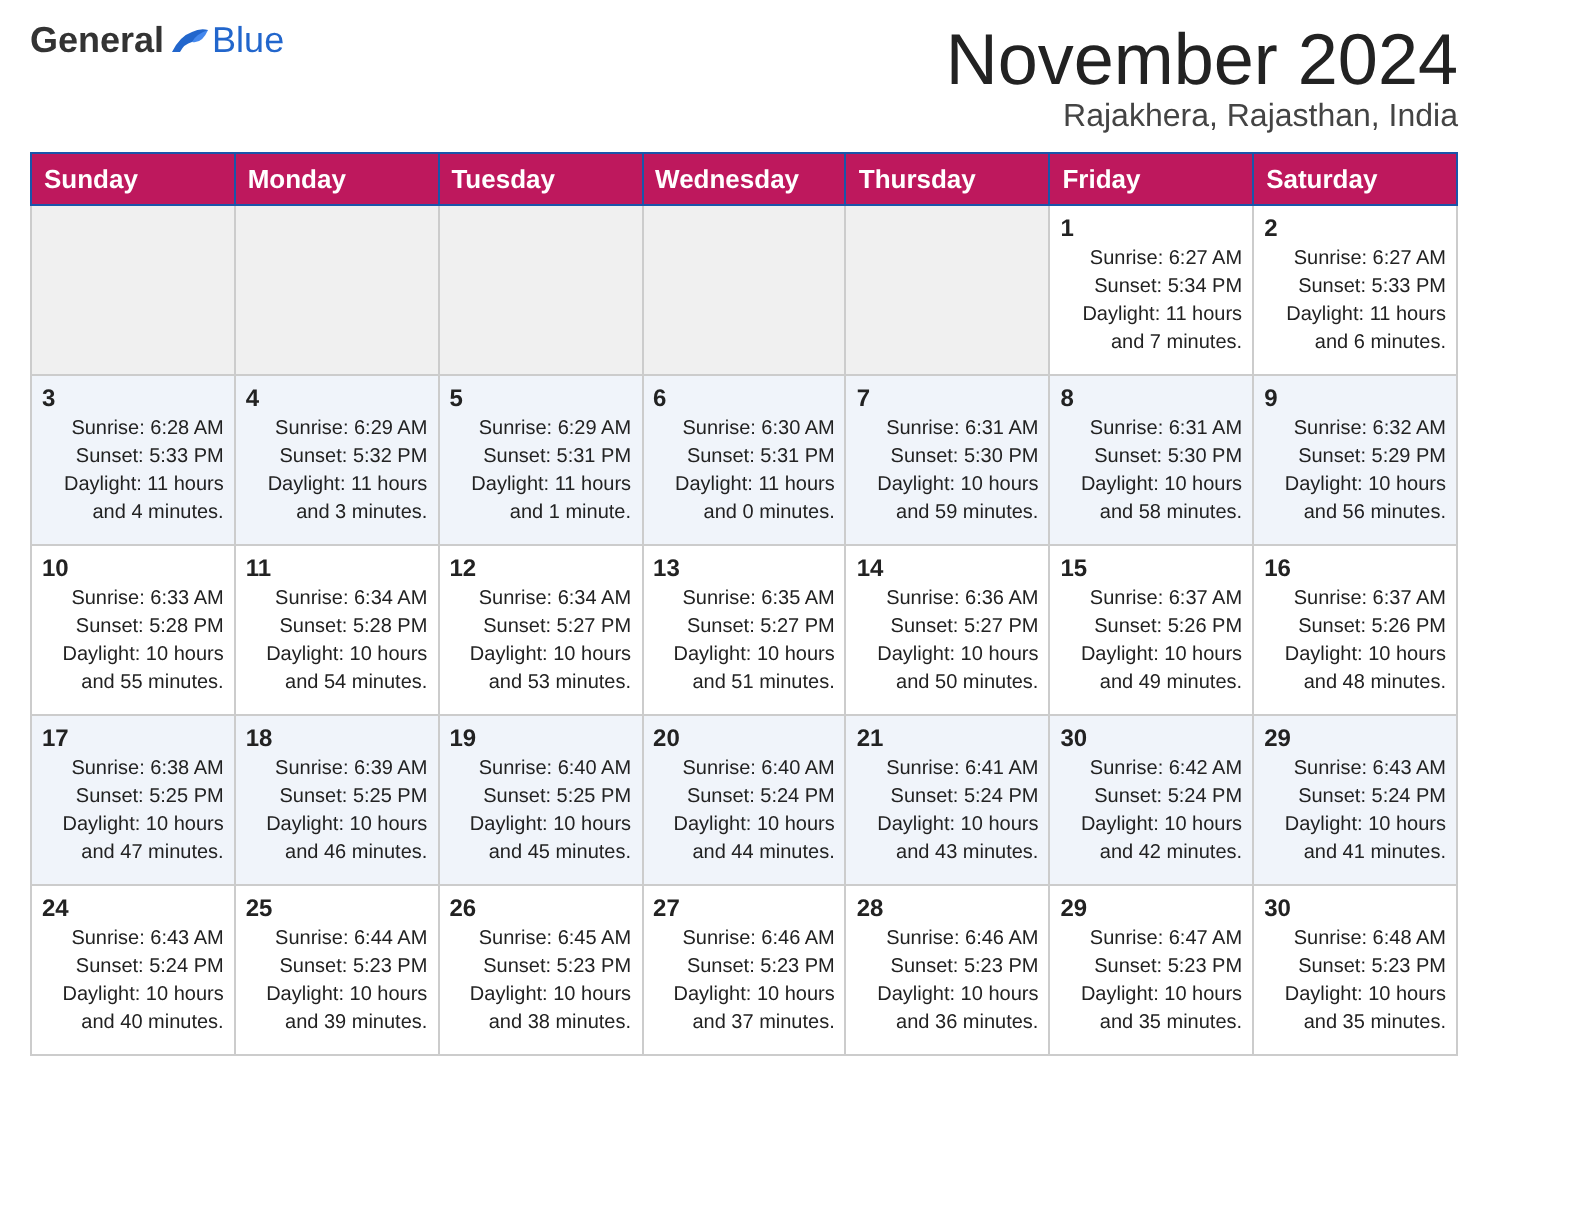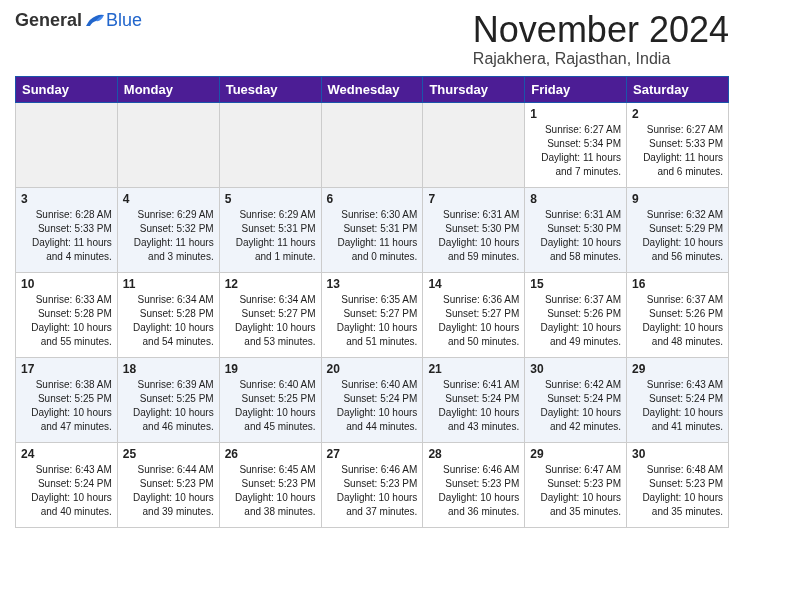--- a/index.html
+++ b/index.html
@@ -37,39 +37,40 @@
       font-size: 18px;
       font-weight: normal;
       color: #2266cc;
     }
     .logo-bird {
       width: 22px;
       height: 18px;
       margin-left: 2px;
     }
     .title-section {
+      text-align: right;
       margin-left: 36px;
     }
     .month-title {
       font-size: 36px;
       font-weight: normal;
       color: #222;
       line-height: 1.1;
     }
     .location {
       font-size: 16px;
       color: #444;
     }
     .calendar {
       width: 100%;
       border-collapse: collapse;
       border: 1px solid #aaa;
     }
     .calendar th {
-      background: #4c1d95;
+      background: #be185d;
       color: #fff;
       font-size: 13px;
       font-weight: bold;
       text-align: left;
       padding: 5px 6px;
       border: 1px solid #1a55aa;
     }
     .calendar td {
       vertical-align: top;
       border: 1px solid #ccc;

